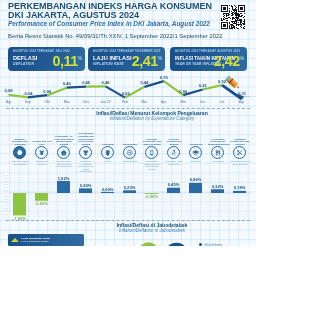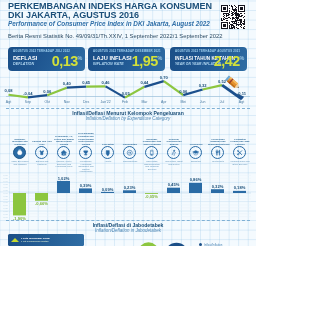--- a/index.html
+++ b/index.html
@@ -1,17 +1,17 @@
 <!DOCTYPE html>
 <html><head>
 <meta charset="utf-8">
 <style>
   html,body{margin:0;padding:0;}
   body{width:256px;height:321px;overflow:hidden;font-family:"Liberation Sans",sans-serif;background:#ffffff;}
-  #page{position:relative;width:256px;height:246px;overflow:hidden;background:#f4fafe;}
+  #page{position:relative;width:256px;height:246px;overflow:hidden;background:#f4fafe;padding-left:24px;}
   .grid{position:absolute;inset:0;
     background-image:
       linear-gradient(to right, rgba(120,180,225,.22) 1px, transparent 1px),
       linear-gradient(to bottom, rgba(120,180,225,.22) 1px, transparent 1px);
     background-size:9.55px 9.55px;background-position:-0.5px 0.5px;}
   .t1{position:absolute;left:8px;top:1px;font-size:9.05px;font-weight:bold;color:#1b4f79;letter-spacing:-0.05px;}
   .t2{position:absolute;left:8px;top:10px;font-size:9.05px;font-weight:bold;color:#1b4f79;letter-spacing:-0.05px;}
   .t3{position:absolute;left:8px;top:19.5px;font-size:6.4px;font-style:italic;font-weight:bold;color:#2f6fa8;}
   .brs{position:absolute;left:8px;top:33px;font-size:5.85px;color:#2b4a63;}
   .qr{position:absolute;left:221px;top:5px;width:24px;height:24px;}
@@ -83,21 +83,21 @@
   .bc-lbl{font-size:4.1px;font-weight:bold;text-anchor:middle;font-family:"Liberation Sans",sans-serif;}
   .bc-ax{font-size:2.5px;fill:#c3d9e9;text-anchor:end;font-family:"Liberation Sans",sans-serif;}
   .grp .gen{position:absolute;left:-9px;width:40px;top:33.8px;font-size:4.5px;line-height:5.1px;color:#5f93ba;font-style:italic;transform:scale(.5);transform-origin:50% 0%;}
 </style>
 </head>
 <body>
 
 <div id="page">
   <div class="grid"></div>
   <div class="t1">PERKEMBANGAN INDEKS HARGA KONSUMEN</div>
-  <div class="t2">DKI JAKARTA, AGUSTUS 2016</div>
+  <div class="t2">DKI JAKARTA, AGUSTUS 2024</div>
   <div class="t3">Performance of Consumer Price Index in DKI Jakarta, August 2022</div>
   <div class="brs">Berita Resmi Statistik No. 49/09/31/Th.XXIV, 1 September 2022/1 September 2022</div>
   <div class="qr">
     <svg width="24" height="24" viewBox="0 0 25 25" shape-rendering="crispEdges">
         <rect width="25" height="25" fill="#fff"></rect>
         <g fill="#14141e">
           <rect x="0" y="0" width="7" height="1"></rect>
           <rect x="8" y="0" width="1" height="1"></rect>
           <rect x="10" y="0" width="1" height="1"></rect>
           <rect x="14" y="0" width="1" height="1"></rect>
@@ -256,27 +256,27 @@
           <rect x="14" y="24" width="1" height="1"></rect>
           <rect x="17" y="24" width="2" height="1"></rect>
           <rect x="23" y="24" width="2" height="1"></rect>
         </g>
       </svg>
   </div>
   <div class="statbox" id="sb1">
     <div class="sb-top">AGUSTUS 2022 TERHADAP JULI 2022</div>
     <div class="sb-id">DEFLASI</div>
     <div class="sb-en">DEFLATION</div>
-    <div class="sb-val"><span>0,13</span><span class="sb-pc">%</span></div>
+    <div class="sb-val"><span>0,11</span><span class="sb-pc">%</span></div>
   </div>
   <div class="statbox" id="sb2">
     <div class="sb-top">AGUSTUS 2022 TERHADAP DESEMBER 2021</div>
     <div class="sb-id">LAJU INFLASI</div>
     <div class="sb-en">INFLATION RATE</div>
-    <div class="sb-val"><span>1,95</span><span class="sb-pc">%</span></div>
+    <div class="sb-val"><span>2,41</span><span class="sb-pc">%</span></div>
   </div>
   <div class="statbox" id="sb3">
     <div class="sb-top">AGUSTUS 2022 TERHADAP AGUSTUS 2021</div>
     <div class="sb-id">INFLASI TAHUN KE TAHUN</div>
     <div class="sb-en">YEAR ON YEAR INFLATION</div>
     <div class="sb-val"><span>2,42</span><span class="sb-pc">%</span></div>
   </div>
 
   <div id="linechart">
     <svg width="256" height="36" viewBox="0 0 256 36">

